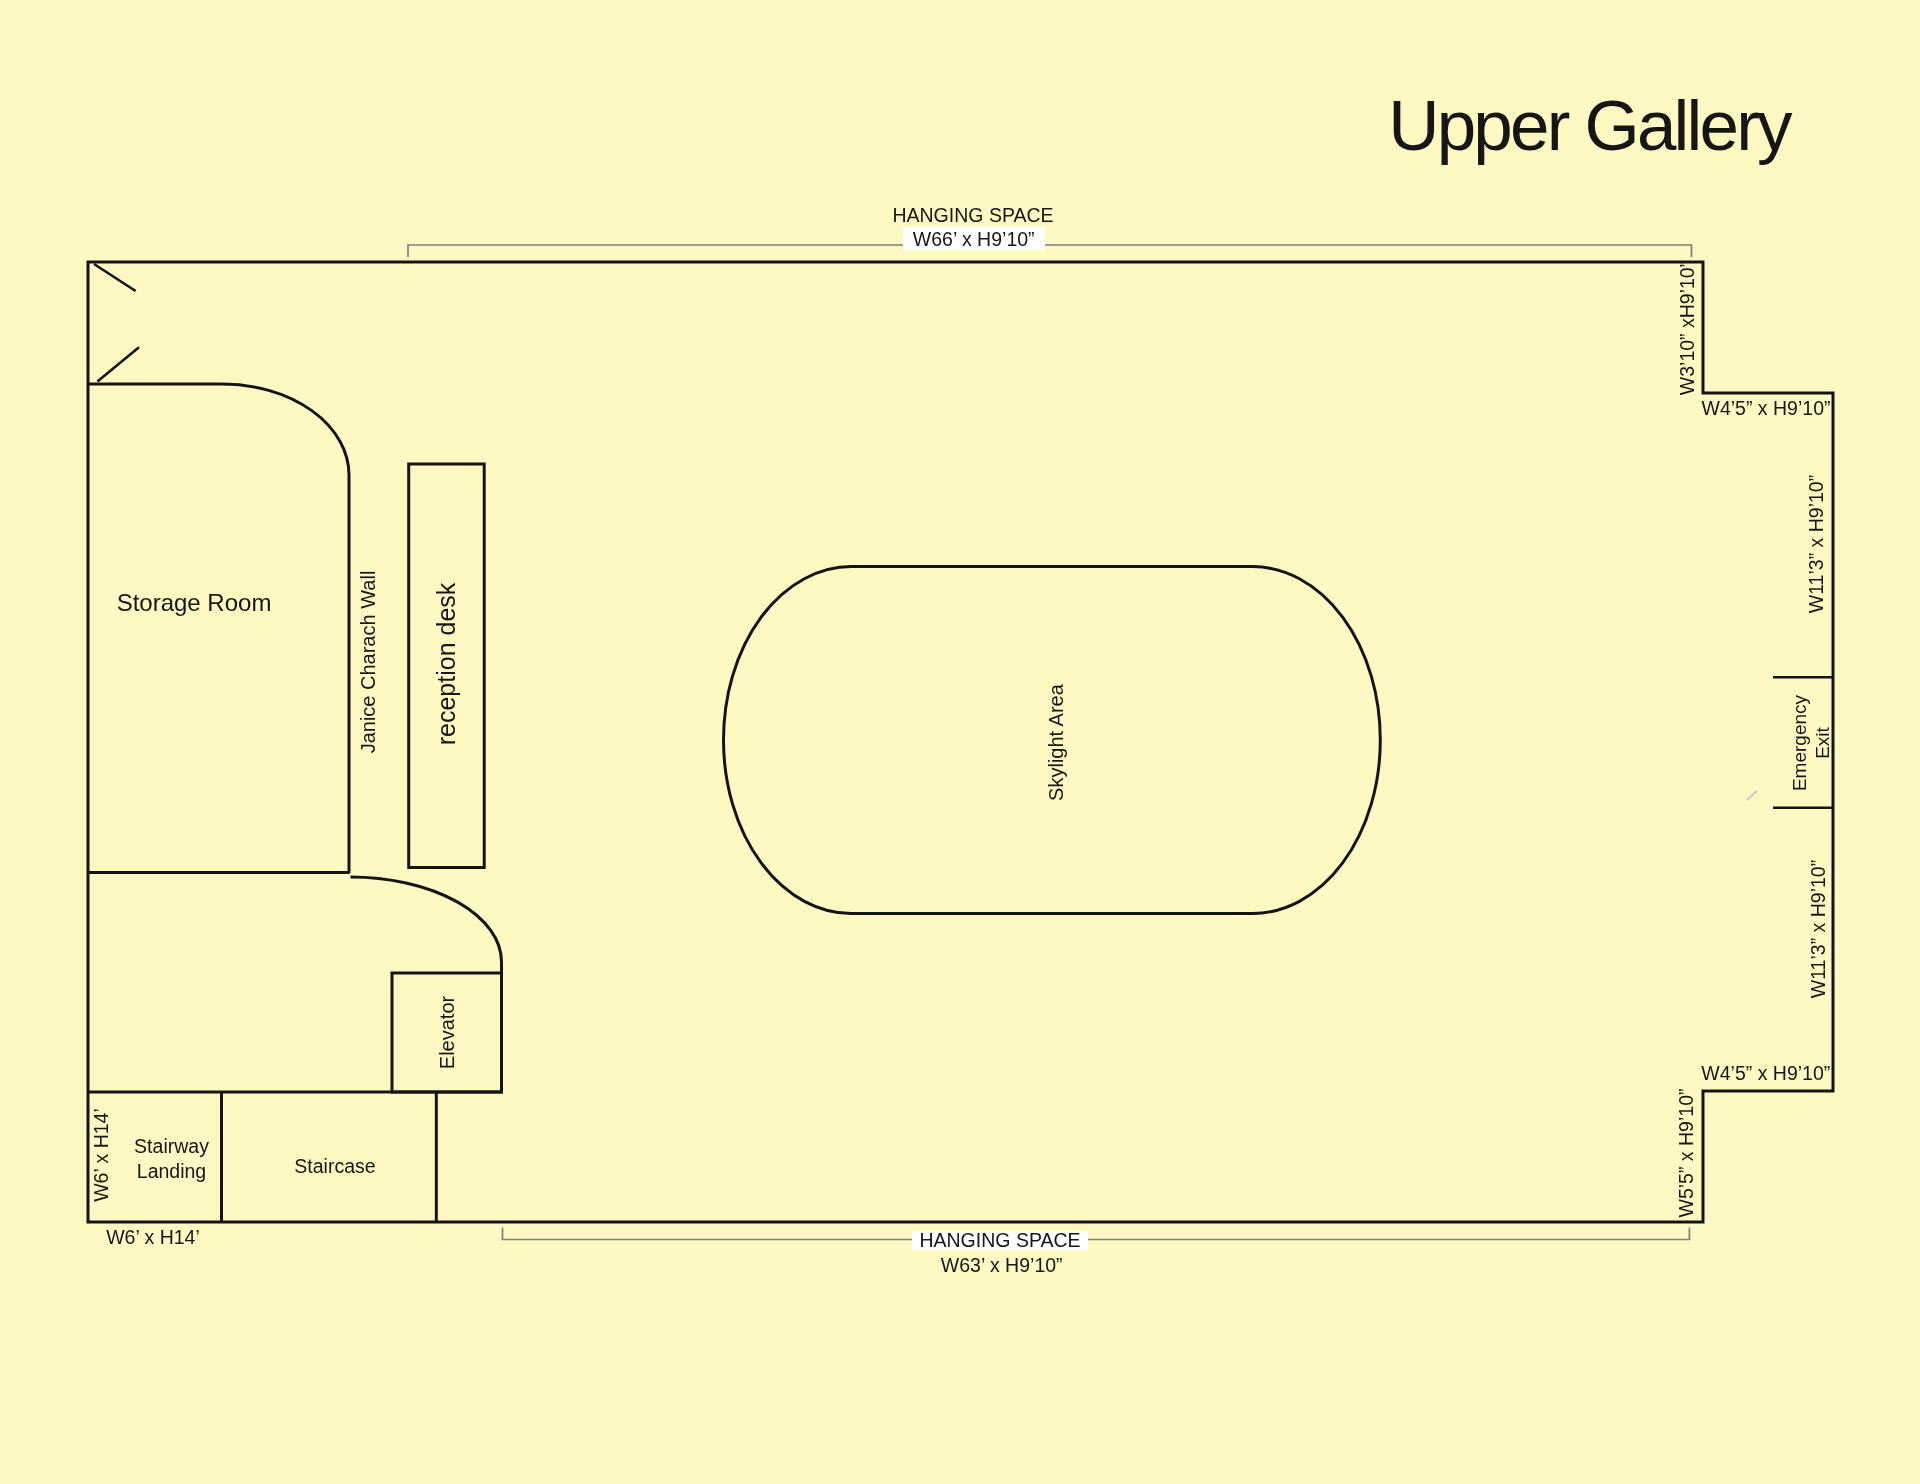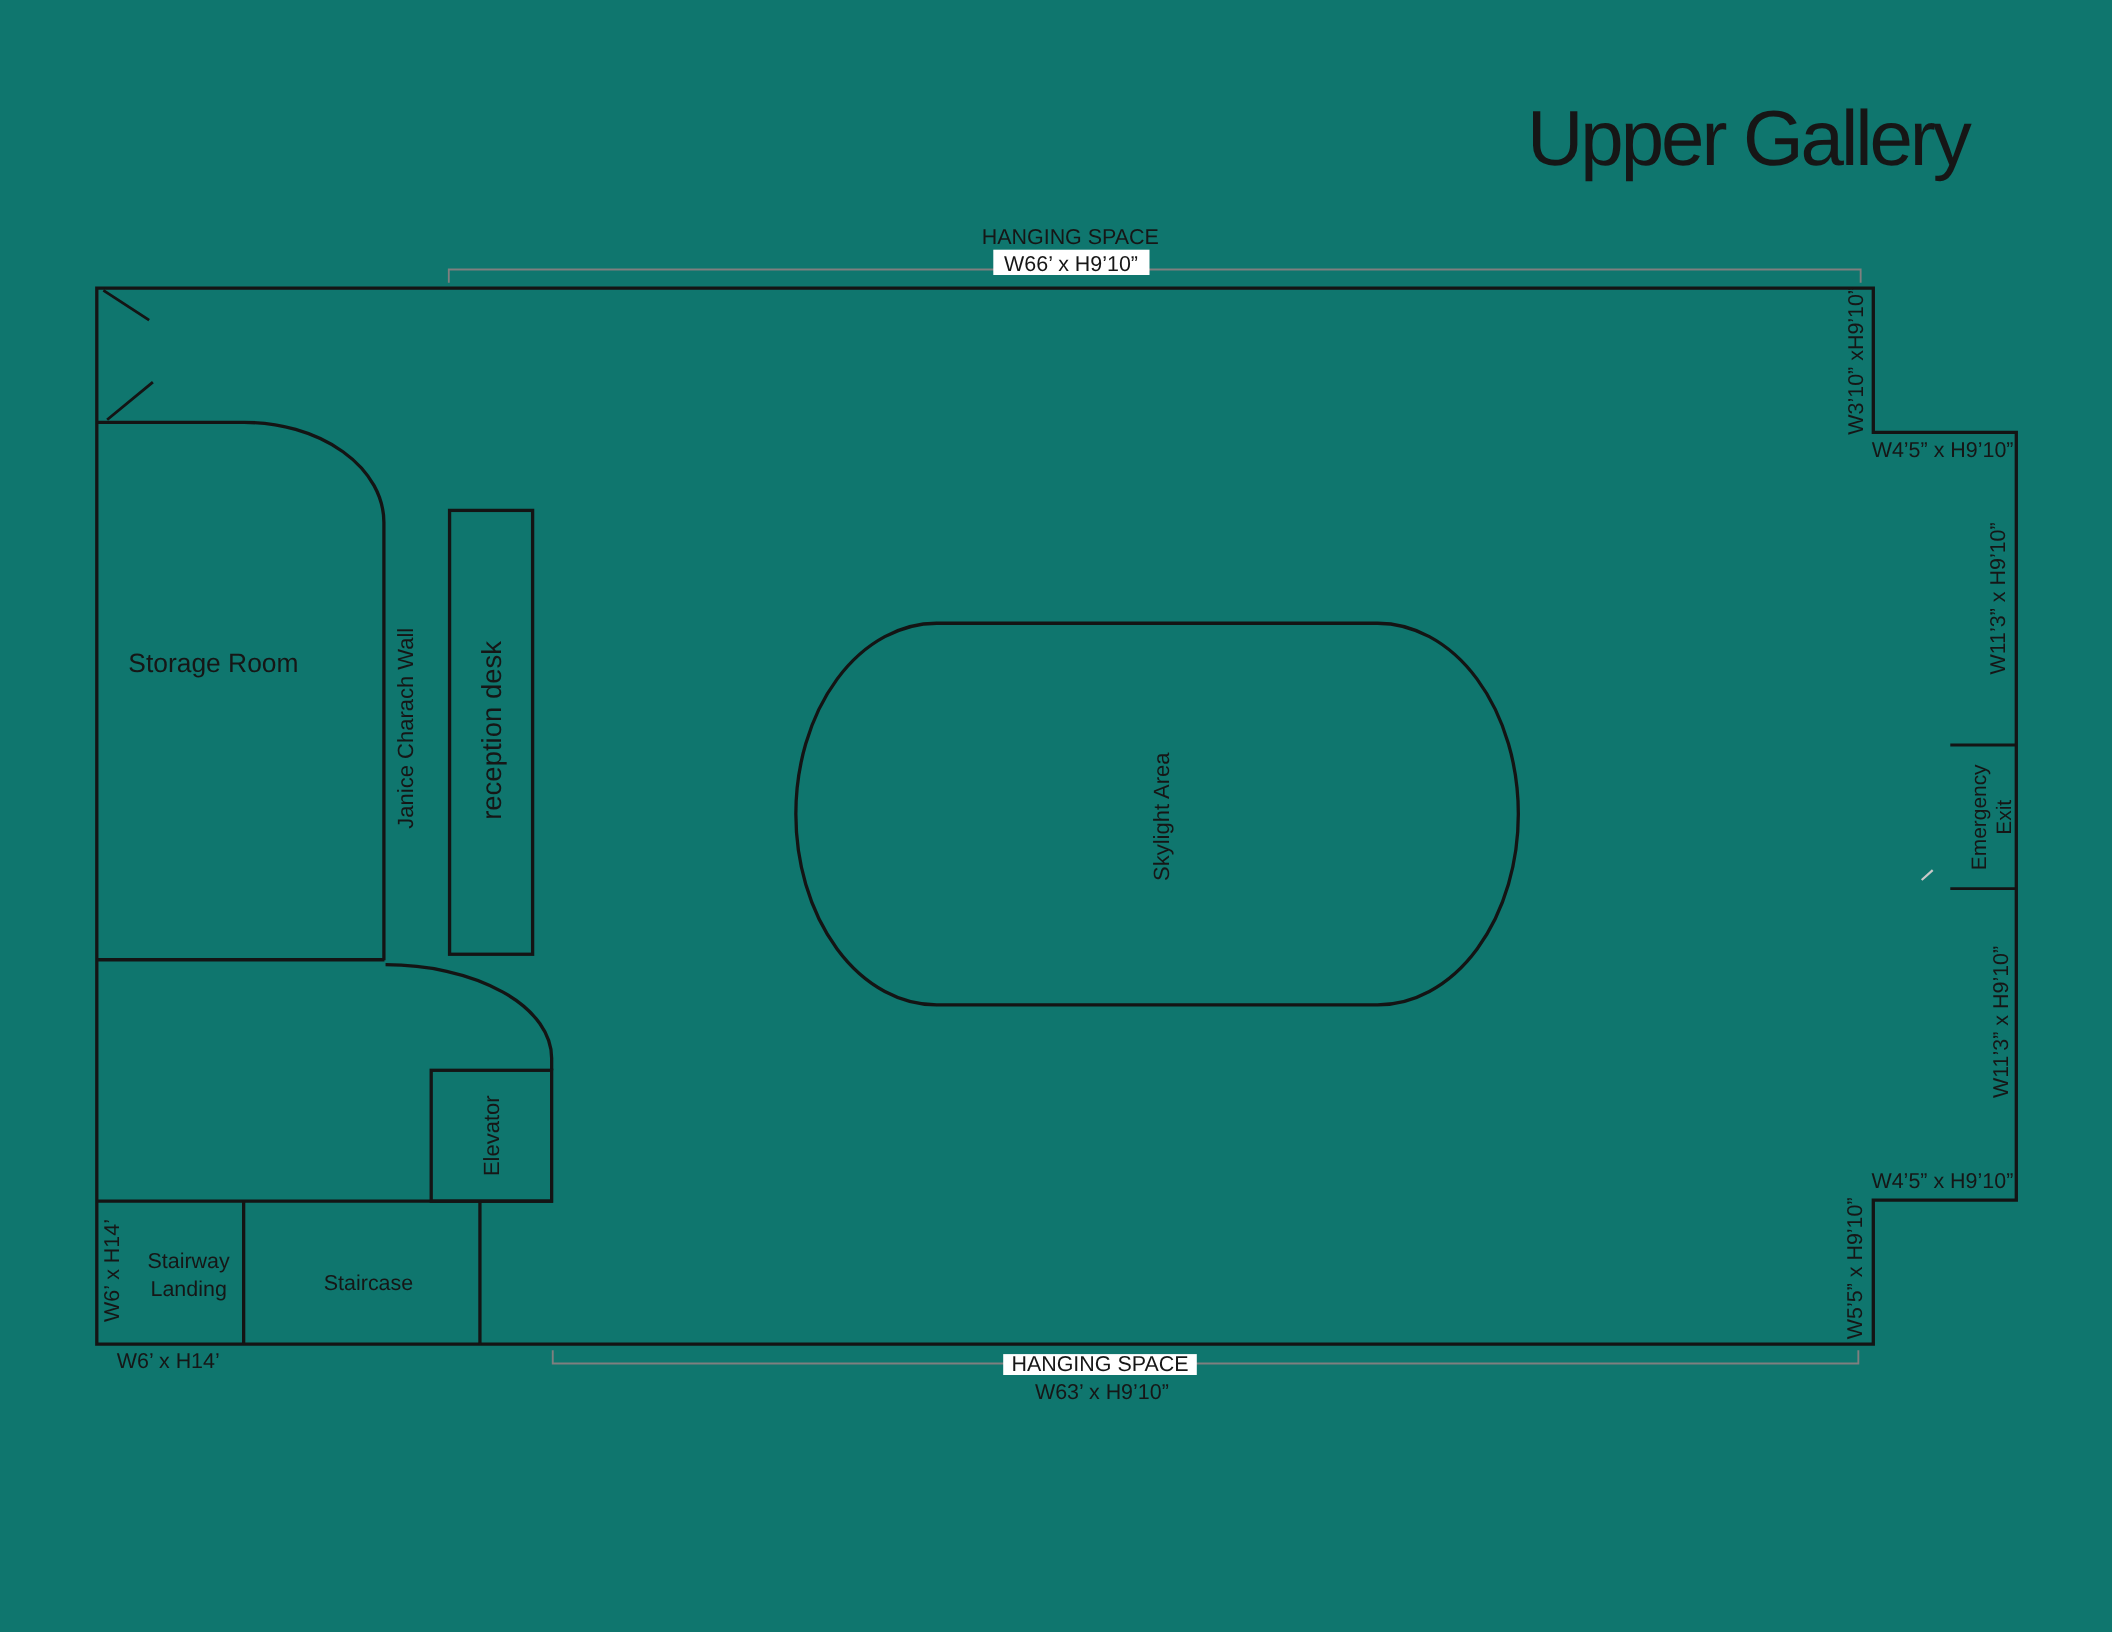--- a/index.html
+++ b/index.html
@@ -1,16 +1,16 @@
 <!DOCTYPE html>
 <html><head>
 <meta charset="utf-8">
 <style>
   html,body{margin:0;padding:0;background:#ffffff;}
-  .page{position:relative;width:1920px;height:1484px;background:#0f766e;overflow:hidden;}
+  .page{position:relative;width:1920px;height:1484px;background:#fef9c3;overflow:hidden;}
   svg{position:absolute;left:0;top:0;}
   text{font-family:"Liberation Sans", sans-serif;fill:#161616;}
 </style>
 </head>
 <body>
 <div class="page">
 <svg width="1920" height="1484" viewBox="0 0 1920 1484">
 
   <text x="1589" y="150" text-anchor="middle" font-size="71" letter-spacing="-2.8">Upper Gallery</text>
 

